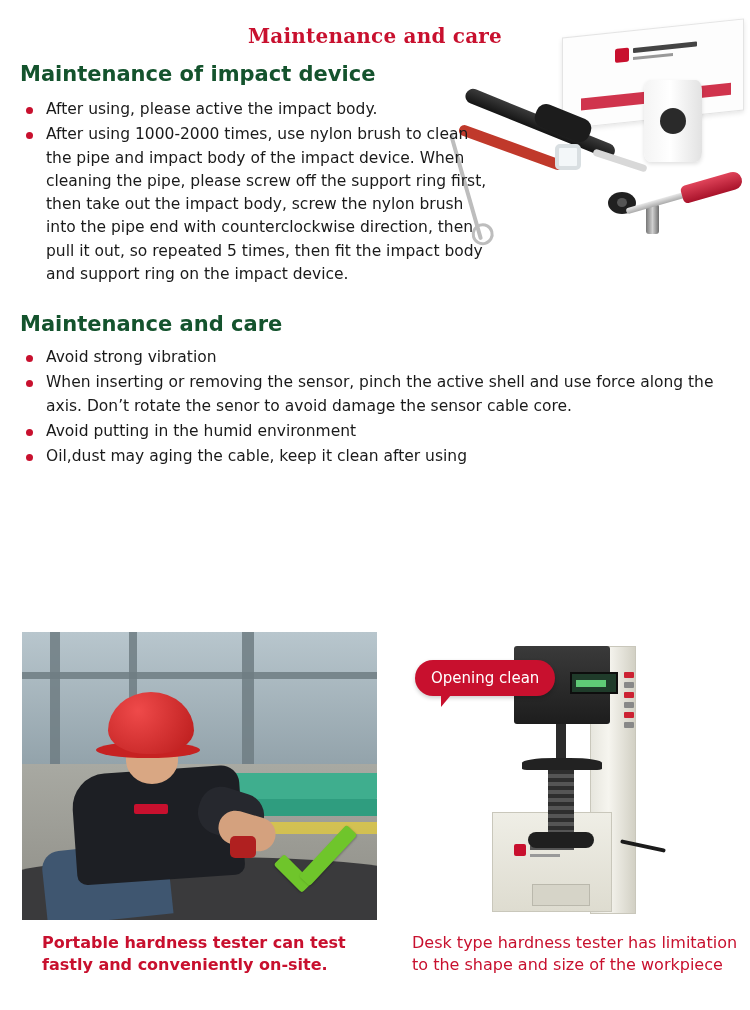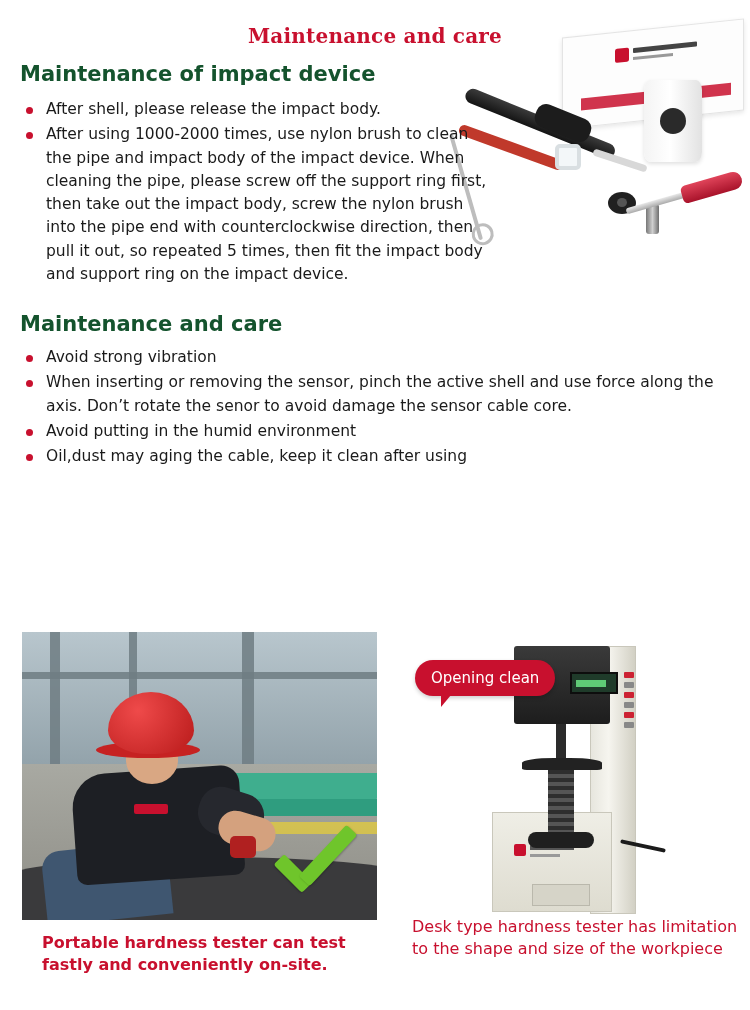--- a/index.html
+++ b/index.html
@@ -458,21 +458,21 @@
   }
 
   
   .caption {
     position:absolute;
     color:#c8102e;
     font-size:16px;
     line-height:1.35;
   }
   #caption-left { left:42px; top:300px; width:330px;font-weight:bold; }
-  #caption-right { left:412px; top:284px; width:330px; }
+  #caption-right { left:412px; top:300px; width:330px; }
 </style>
 </head>
 <body>
 
 <div class="page-title">Maintenance and care</div>
 
 <div class="hero-photo">
   <div class="hero-box">
     <div class="box-logo"></div>
     <div class="box-logo-text"></div>
@@ -489,21 +489,21 @@
   <div class="ring-black"></div>
   <div class="pin"></div>
   <div class="screwdriver">
     <div class="shaft"></div>
     <div class="handle"></div>
   </div>
 </div>
 
 <h2 class="section-heading">Maintenance of impact device</h2>
 <ul class="bullets" id="list-impact">
-  <li class="narrow">After shell, please release the impact body.</li>
+  <li class="narrow">After using, please active the impact body.</li>
   <li class="mid">After using 1000-2000 times, use nylon brush to clean the pipe and impact body of the impact device. When cleaning the pipe, please screw off the support ring first, then take out the impact body, screw the nylon brush into the pipe end with counterclockwise direction, then pull it out, so repeated 5 times, then fit the impact body and support ring on the impact device.</li>
 </ul>
 
 <h2 class="section-heading second">Maintenance and care</h2>
 <ul class="bullets" id="list-care">
   <li>Avoid strong vibration</li>
   <li>When inserting or removing the sensor, pinch the active shell and use force along the axis. Don’t rotate the senor to avoid damage the sensor cable core.</li>
   <li>Avoid putting in the humid environment</li>
   <li>Oil,dust may aging the cable, keep it clean after using</li>
 </ul>

